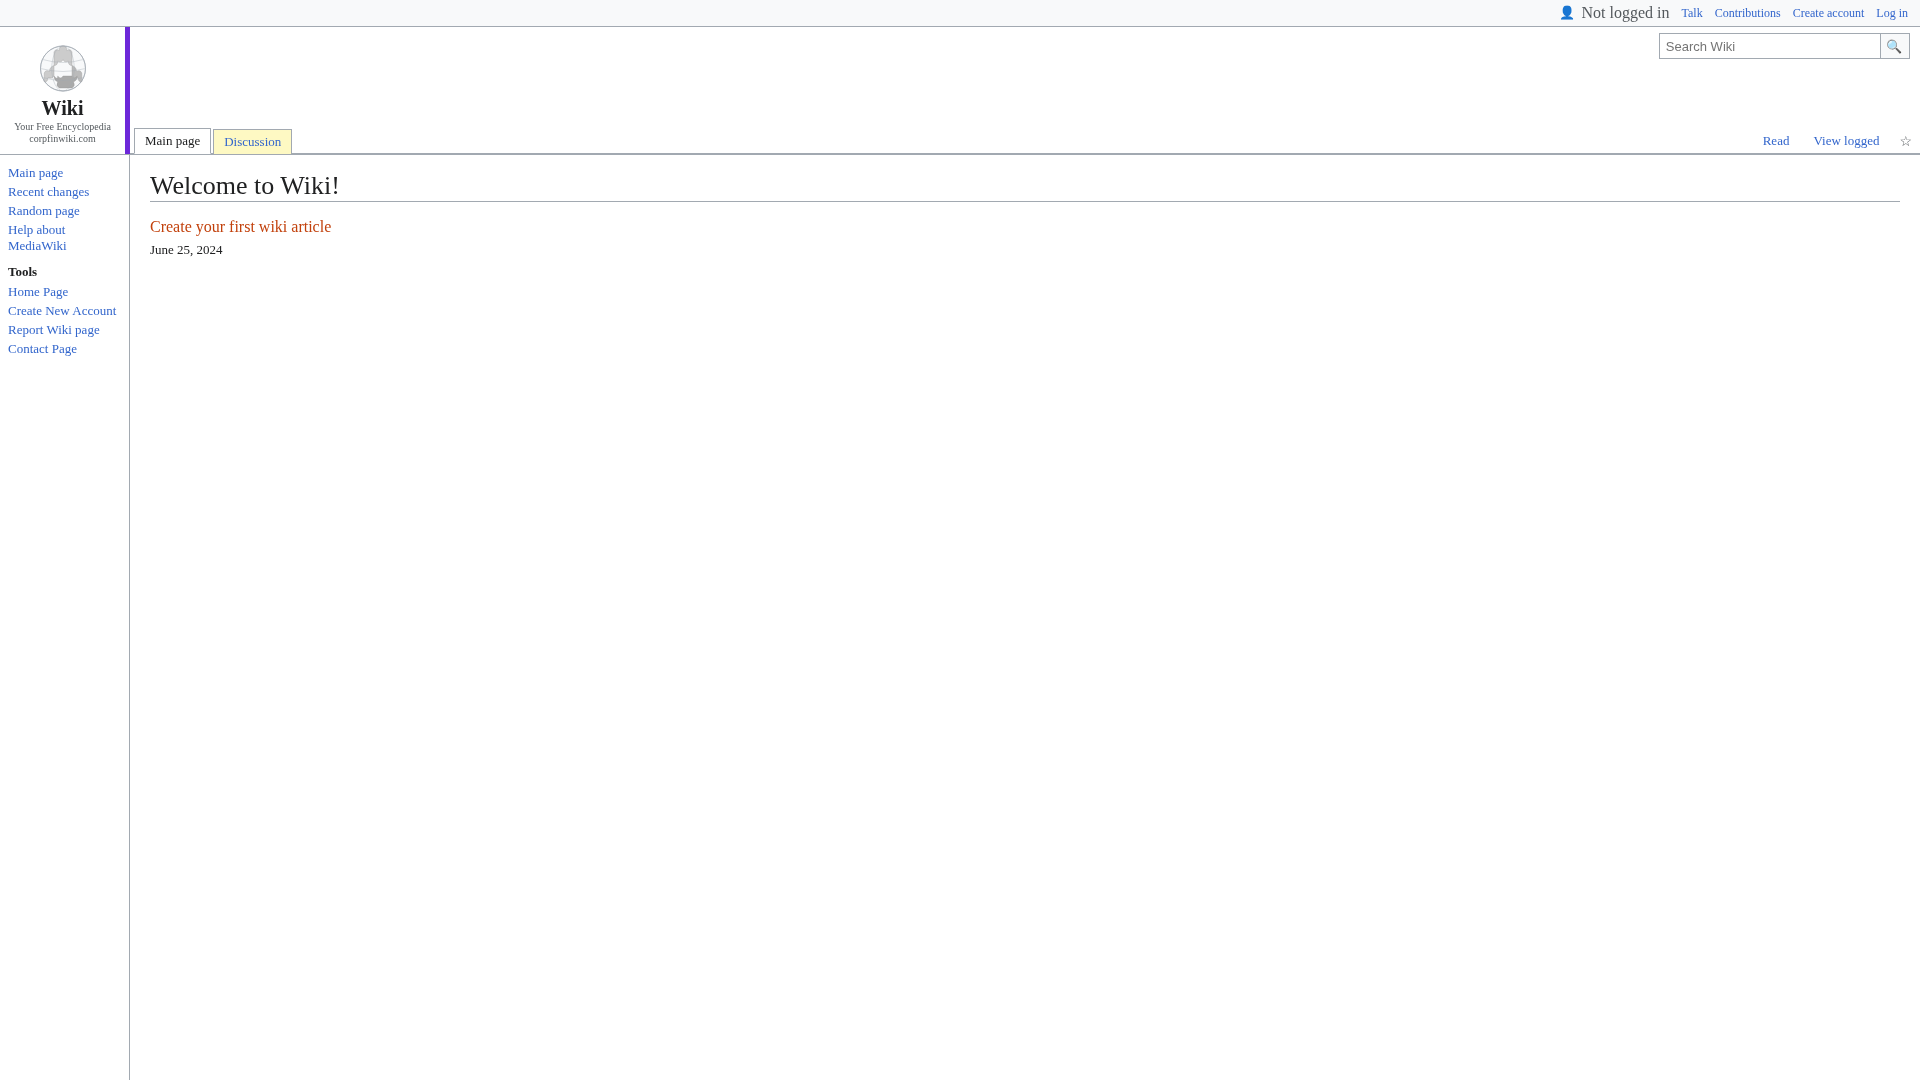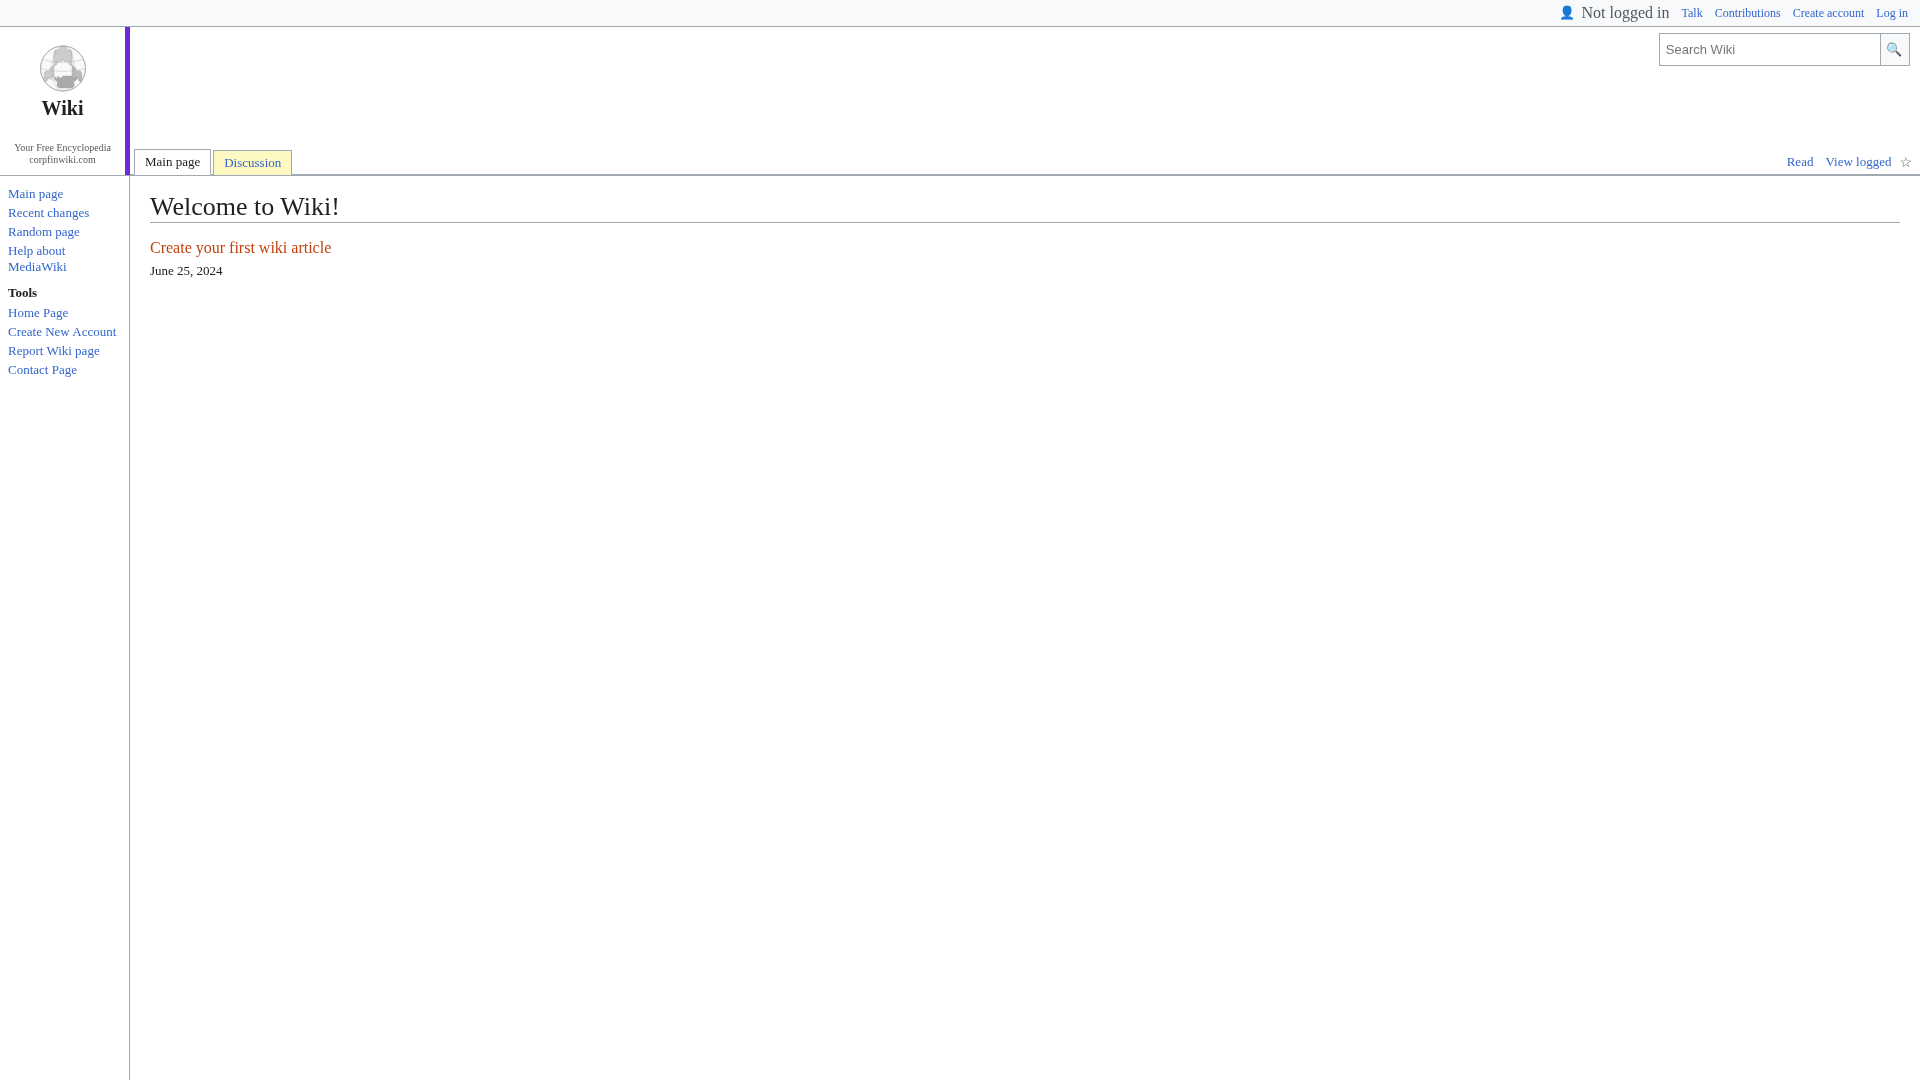--- a/index.html
+++ b/index.html
@@ -55,21 +55,20 @@
       font-size: 20px;
       font-weight: bold;
       color: #202122;
       font-family: 'Linux Libertine', Georgia, serif;
     }
     #logo-tagline {
       font-size: 10px;
       color: #54595d;
       text-align: right;
       line-height: 1.3;
-      margin-top: 21px;
     }
     #logo-domain {
       font-size: 10px;
       color: #54595d;
     }
 
     
     #nav-area {
       flex: 1;
       display: flex;
@@ -80,21 +79,21 @@
       justify-content: flex-end;
       align-items: center;
       padding: 6px 10px 4px;
       gap: 8px;
     }
     #search-form {
       display: flex;
       align-items: center;
       border: 1px solid #a2a9b1;
       background: #fff;
-      height: 33px;
+      height: 26px;
     }
     #search-input {
       border: none;
       outline: none;
       padding: 2px 6px;
       font-size: 13px;
       color: #54595d;
       width: 220px;
       background: transparent;
     }
@@ -120,21 +119,21 @@
     }
     .tab-group-left {
       display: flex;
       align-items: flex-end;
       gap: 0;
       flex: 1;
     }
     .tab-group-right {
       display: flex;
       align-items: center;
-      gap: 4px;
+      gap: 16px;
       padding-right: 8px;
       padding-bottom: 2px;
     }
     .tab {
       display: inline-block;
       padding: 4px 10px;
       font-size: 13px;
       color: #3366cc;
       border: 1px solid #a2a9b1;
       border-bottom: none;

